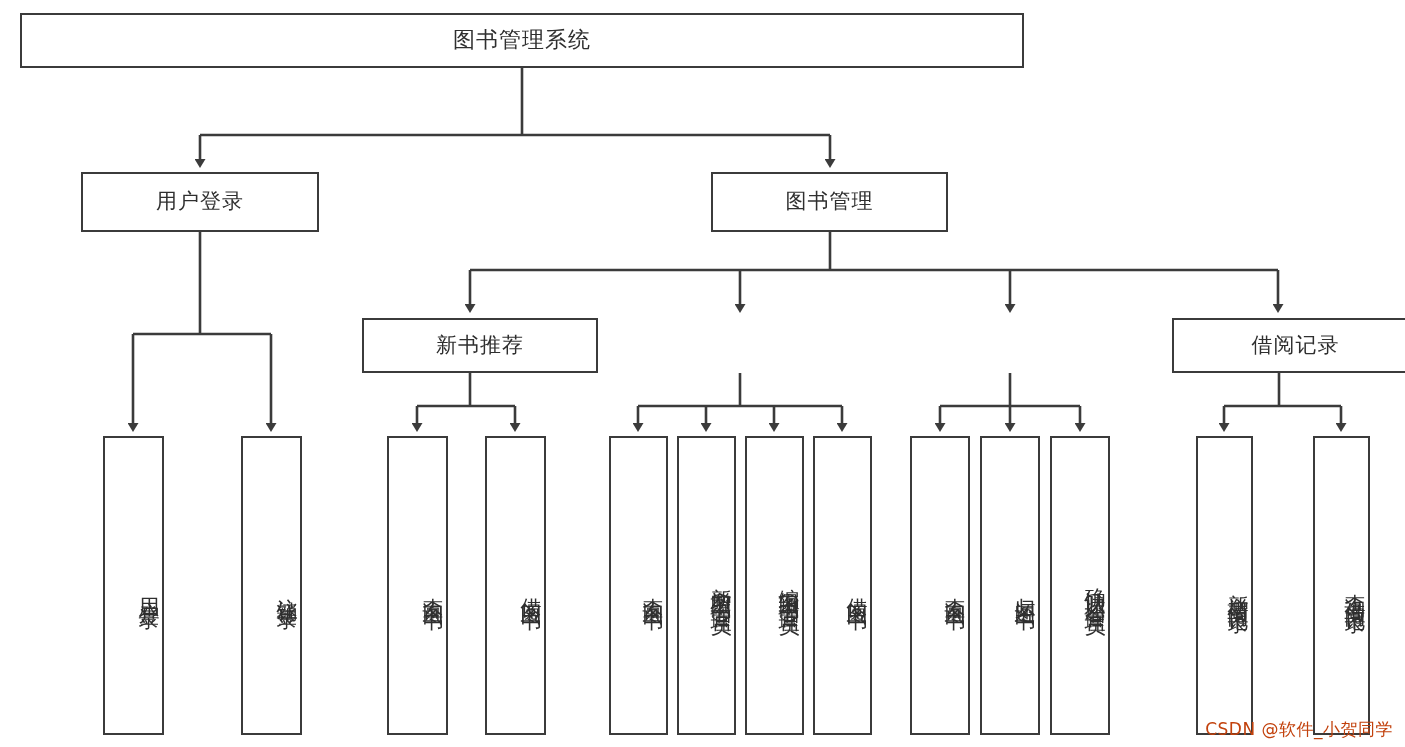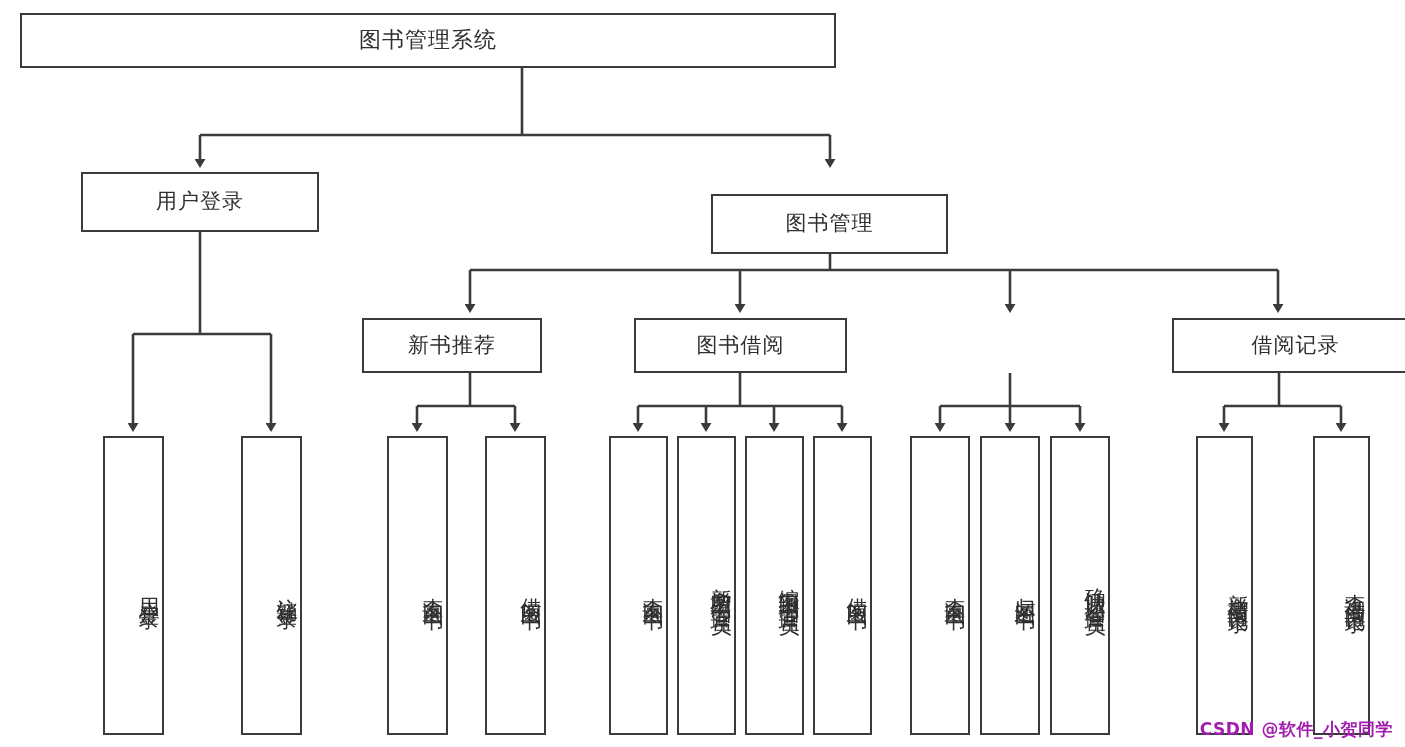--- a/index.html
+++ b/index.html
@@ -53,24 +53,23 @@
     top: 0;
     width: 1405px;
     height: 747px;
     pointer-events: none;
   }
   .watermark {
     position: absolute;
     right: 12px;
     bottom: 6px;
     font-size: 17px;
-    color: #a21caf;
+    color: #c2410c;
     white-space: nowrap;
     letter-spacing: 0.5px;
-    font-weight: bold;
   }
 </style>
 </head>
 <body>
 
 <div id="canvas">
 
   <svg class="edges" viewBox="0 0 1405 747">
     <defs>
       <marker id="arrow" markerWidth="9" markerHeight="11" refX="1" refY="5.5" orient="auto" markerUnits="userSpaceOnUse">
@@ -114,36 +113,33 @@
       <path d="M1010,406 L1010,424" marker-end="url(#arrow)"></path>
       <path d="M1080,406 L1080,424" marker-end="url(#arrow)"></path>
 
       <path d="M1279,373 L1279,406"></path>
       <path d="M1224,406 L1341,406"></path>
       <path d="M1224,406 L1224,424" marker-end="url(#arrow)"></path>
       <path d="M1341,406 L1341,424" marker-end="url(#arrow)"></path>
     </g>
   </svg>
 
-  <div class="node node-h root" id="node-root" style="left:20px; top:13px; width:816px; height:55px;">
+  <div class="node node-h root" id="node-root" style="left:20px; top:13px; width:1004px; height:55px;">
     <span>图书管理系统</span>
   </div>
 
   <div class="node node-h" style="left:81px; top:172px; width:238px; height:60px;">
     <span>用户登录</span>
   </div>
-  <div class="node node-h" style="left:711px; top:172px; width:237px; height:60px;margin-top:22px;">
+  <div class="node node-h" style="left:711px; top:172px; width:237px; height:60px;">
     <span>图书管理</span>
   </div>
 
-  <div class="node node-h" style="left:362px; top:318px; width:180px; height:55px;">
+  <div class="node node-h" style="left:362px; top:318px; width:236px; height:55px;">
     <span>新书推荐</span>
-  </div>
-  <div class="node node-h" style="left:634px; top:318px; width:213px; height:55px;">
-    <span>图书借阅</span>
   </div>
   <div class="node node-h" style="left:1172px; top:318px; width:247px; height:55px;">
     <span>借阅记录</span>
   </div>
 
   <div class="node node-v" style="left:103px; top:436px; width:61px; height:299px;">
     <span>用户登录</span>
   </div>
   <div class="node node-v" style="left:241px; top:436px; width:61px; height:299px;">
     <span>注销登录</span>

